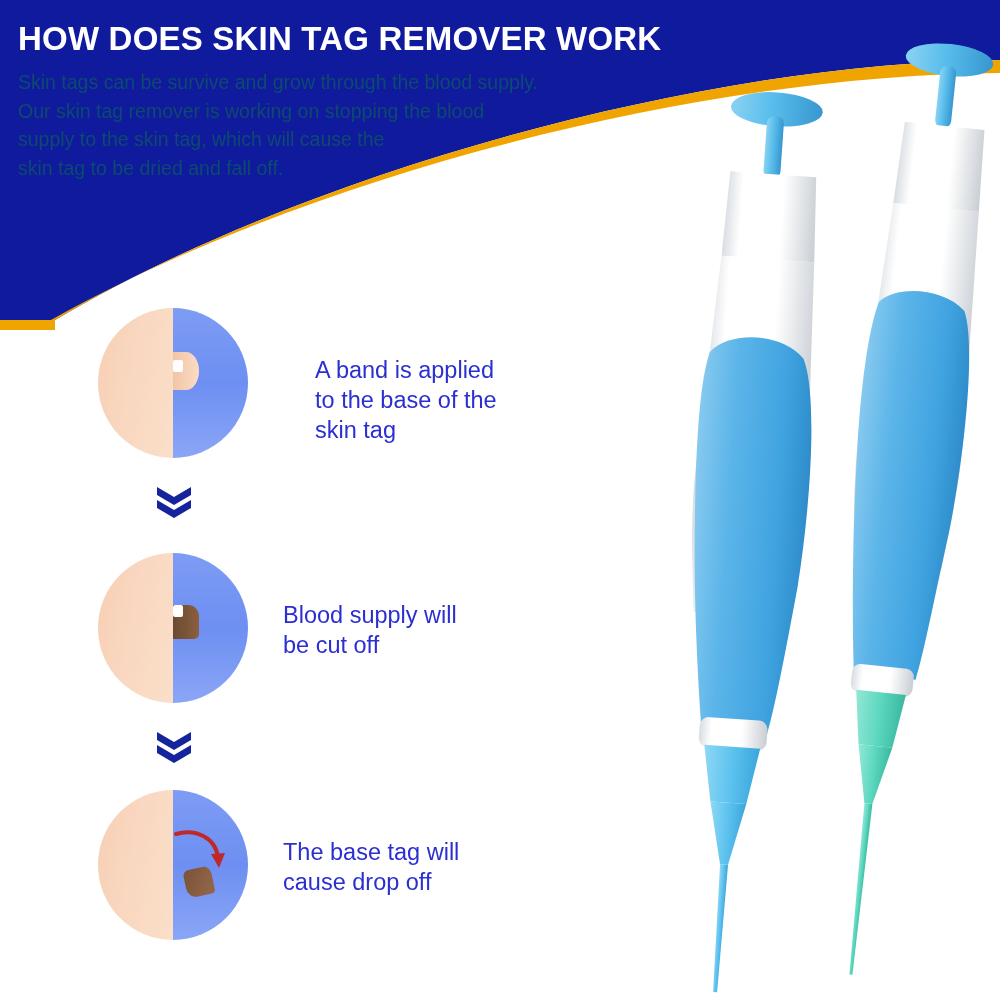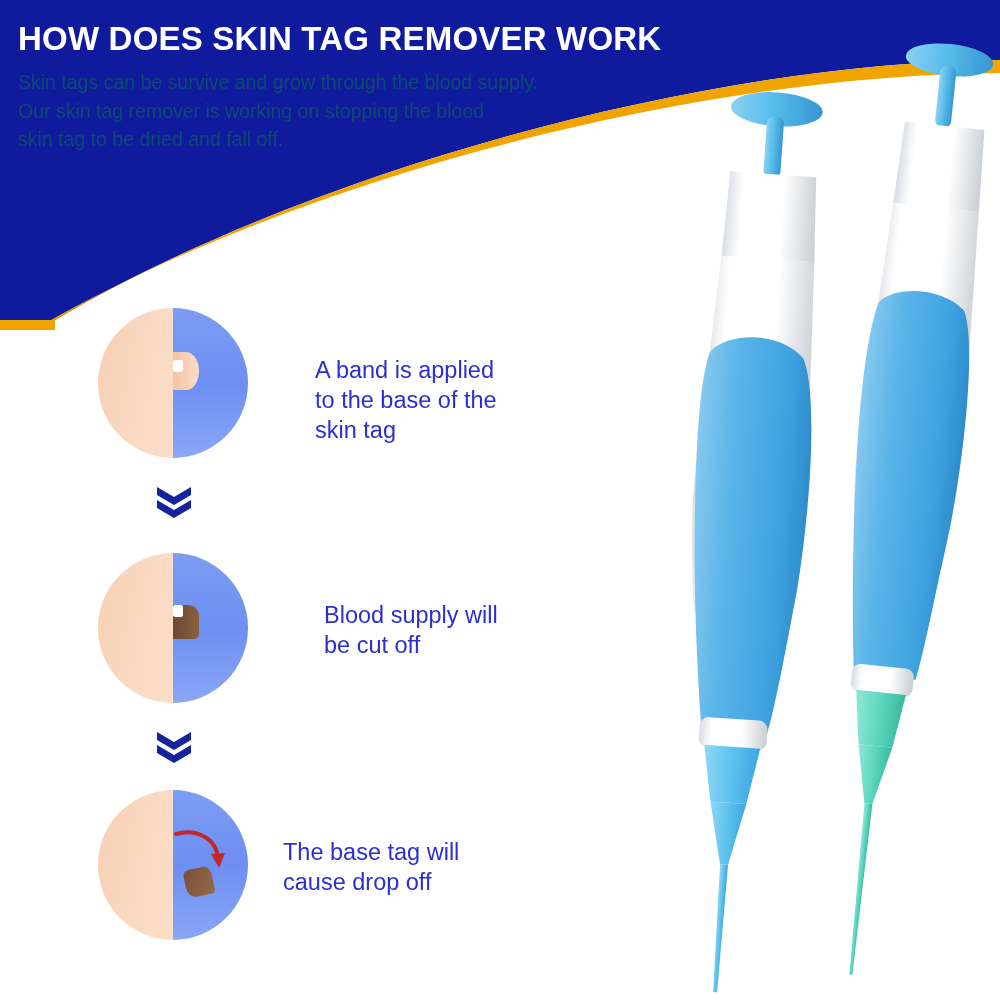--- a/index.html
+++ b/index.html
@@ -67,20 +67,21 @@
 
       <path d="M0,0 L1000,0 L1000,60 C700,62 300,175 55,320 L0,320 Z" fill="#101a9c"></path>
 
       <path d="M1000,60 C700,62 300,175 55,320 L55,332 L30,332 C290,180 690,75 1000,73 Z" fill="#f0a400"></path>
       <path d="M0,320 L55,320 L55,332 L0,332 Z" fill="#f0a400"></path>
     </svg>
     <div class="headline">HOW DOES SKIN TAG REMOVER WORK</div>
     <div class="subtext">
       <div>Skin tags can be survive and grow through the blood supply.</div>
       <div>Our skin tag remover is working on stopping the blood</div>
+      <div>supply to the skin tag, which will cause the</div>
       <div>skin tag to be dried and fall off.</div>
     </div>
   </div>
 
   <div class="step" style="left:98px;top:308px;">
     <div class="skin"></div>
     <div class="blue"></div>
     <div class="tag1"></div>
     <div class="band"></div>
   </div>
@@ -94,21 +95,21 @@
     <path d="M2,2 L19,12 L36,2 L36,10 L19,20 L2,10 Z" fill="#15249c"></path>
     <path d="M2,15 L19,25 L36,15 L36,23 L19,33 L2,23 Z" fill="#15249c"></path>
   </svg>
 
   <div class="step" style="left:98px;top:553px;">
     <div class="skin"></div>
     <div class="blue"></div>
     <div class="tag2"></div>
     <div class="band2"></div>
   </div>
-  <div class="caption" style="left:283px;top:601px;margin-left:41px;">
+  <div class="caption" style="left:283px;top:601px;">
     <div>Blood supply will</div>
     <div>be cut off</div>
   </div>
 
   <svg class="chev" style="left:155px;top:730px;" viewBox="0 0 38 40">
     <path d="M2,2 L19,12 L36,2 L36,10 L19,20 L2,10 Z" fill="#15249c"></path>
     <path d="M2,15 L19,25 L36,15 L36,23 L19,33 L2,23 Z" fill="#15249c"></path>
   </svg>
 
   <div class="step" style="left:98px;top:790px;">

